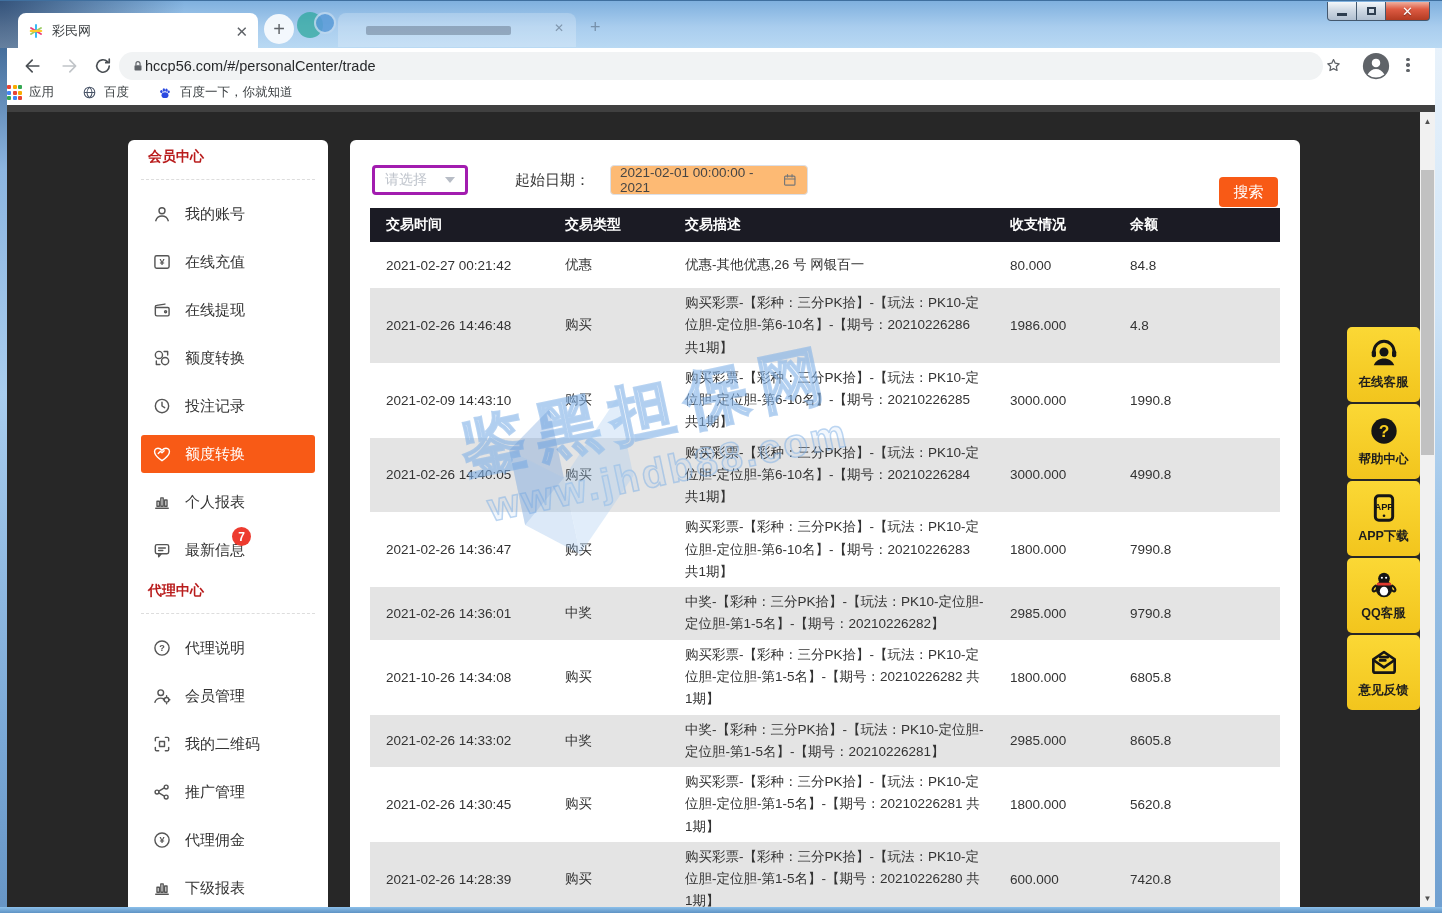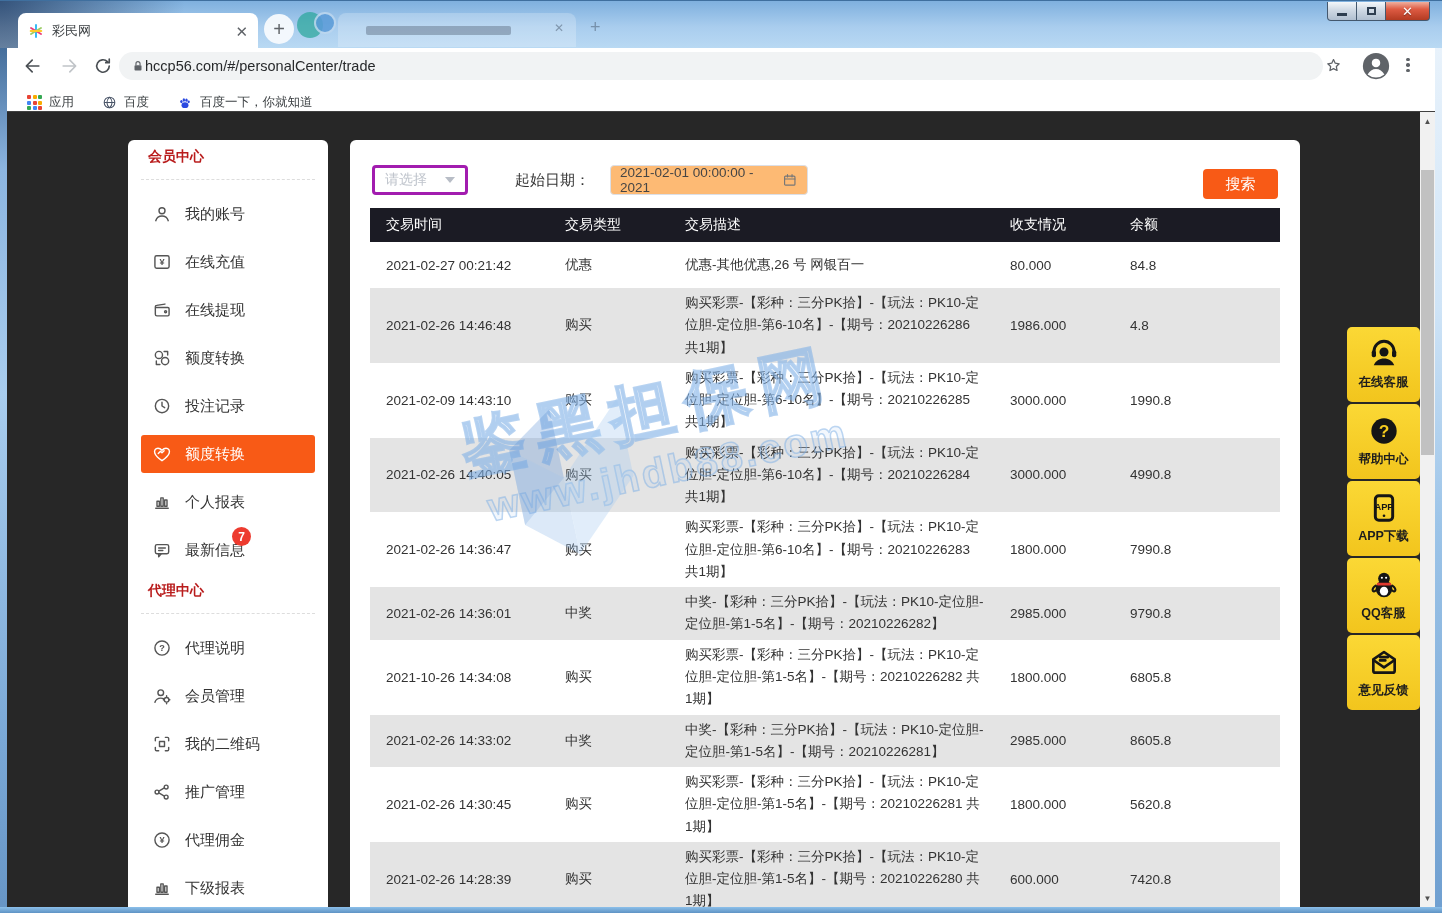--- a/index.html
+++ b/index.html
@@ -38,22 +38,22 @@
   .nav-ic{position:absolute;top:8px;width:20px;height:20px;color:#4a4f54}
   .nav-ic.disabled{color:#c0c4c8}
   .urlbar{position:absolute;left:112px;right:112px;top:4px;height:28px;background:#f1f3f4;border-radius:14px;
     display:flex;align-items:center;padding:0 12px;}
   .url-text{font-size:14.5px;color:#27292b}
   .i-star{position:absolute;right:92px;top:8px;width:19px;height:19px;color:#5f6368}
   .i-avatar{position:absolute;right:44px;top:3px;width:30px;height:30px}
   .i-dots{position:absolute;right:18px;top:8px;width:18px;height:18px;color:#5f6368;display:flex;flex-direction:column;align-items:center;justify-content:center;gap:2px}
   .i-dots i{width:3.5px;height:3.5px;border-radius:50%;background:#5f6368}
 
-  .bmbar{position:absolute;top:84px;left:7px;right:7px;height:28px;background:#fff;border-bottom:1px solid #404040;
-    display:flex;align-items:flex-end;padding-left:20px;gap:28px;z-index:4}
+  .bmbar{position:absolute;top:84px;left:7px;right:7px;height:28px;background:#fff;border-bottom:7px solid #404040;
+    display:flex;align-items:flex-start;padding-left:0;gap:28px;z-index:4}
   .bm-item{display:flex;align-items:center;gap:7px;font-size:12.5px;color:#3c4043}
   .apps-grid{display:grid;grid-template-columns:repeat(3,4px);grid-gap:1.5px}
   .apps-grid i{width:4px;height:4px;border-radius:1px}
 
   
   .page{position:absolute;top:112px;left:7px;right:7px;bottom:6px;background:#272727;overflow:hidden}
 
   .scrollbar{position:absolute;left:1413px;top:0;width:15px;height:100%;background:#f1f1f1}
   .scrollbar .arr{position:absolute;left:0;width:15px;height:14px;display:flex;align-items:center;justify-content:center;font-size:8px;color:#505050}
   .scrollbar .thumb{position:absolute;left:1px;right:1px;top:58px;height:285px;background:#c1c1c1}
@@ -72,25 +72,25 @@
   
   .main-panel{position:absolute;left:343px;top:28px;width:950px;bottom:-10px;background:#fff;border-radius:6px 6px 0 0}
   .filter-row{position:relative;height:30px;margin:25px 22px 0}
   .select{position:absolute;left:0;width:96px;height:30px;border:3px solid #a21caf;border-radius:4px;
     display:flex;align-items:center;justify-content:space-between;padding:0 10px;color:#bfc4cc;font-size:14px;background:#fff}
   .caret{width:0;height:0;border-left:5px solid transparent;border-right:5px solid transparent;border-top:6px solid #b8bdc6}
   .date-label{position:absolute;left:143px;line-height:30px;font-size:15px;color:#333}
   .date-input{position:absolute;left:238px;width:198px;height:30px;border:1px solid #dcdfe6;border-radius:4px;
     display:flex;align-items:center;justify-content:space-between;padding:0 9px;font-size:13.5px;color:#454545;background:#fdba74}
   .cal-ic{width:16px;height:16px;color:#777}
-  .search-btn{position:absolute;right:0;top:4px;width:75px;height:30px;background:#f85a16;border-radius:4px;
+  .search-btn{position:absolute;right:0;top:12px;width:59px;height:30px;background:#f85a16;border-radius:4px;
     color:#fff;font-size:15px;display:flex;align-items:center;justify-content:center;cursor:pointer}
 
   .table{margin:13px 20px 0}
-  .t-head{display:flex;align-items:center;background:#1b1b24;color:#fff;height:34px;font-size:14px;font-weight:400}
+  .t-head{display:flex;align-items:center;background:#1b1b24;color:#fff;height:34px;font-size:14px;font-weight:700}
   .c-time{width:195px;padding-left:16px}
   .c-type{width:120px}
   .c-desc{width:325px;padding-right:26px}
   .c-amt{width:120px}
   .c-bal{flex:1}
   .t-row{display:flex;align-items:center;min-height:46px;font-size:13.5px;color:#333;padding:4px 0}
   .t-row:nth-child(even){background:#e4e4e4}
   .t-row .c-desc{line-height:1.65}
 
   

